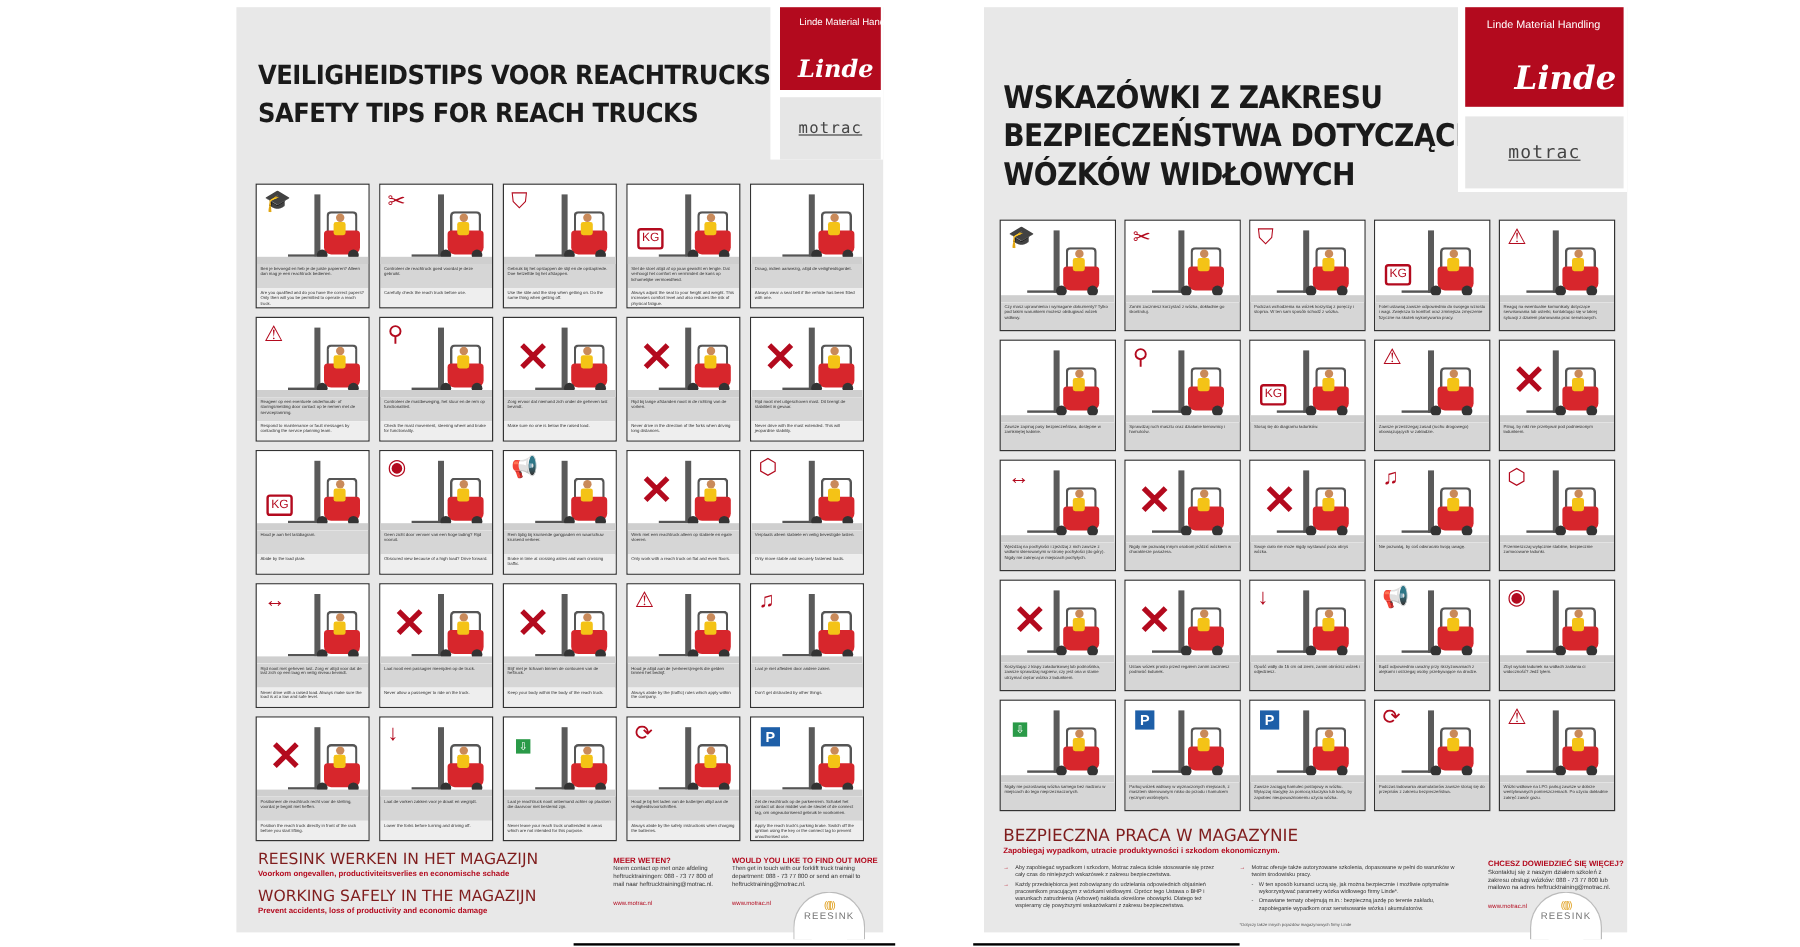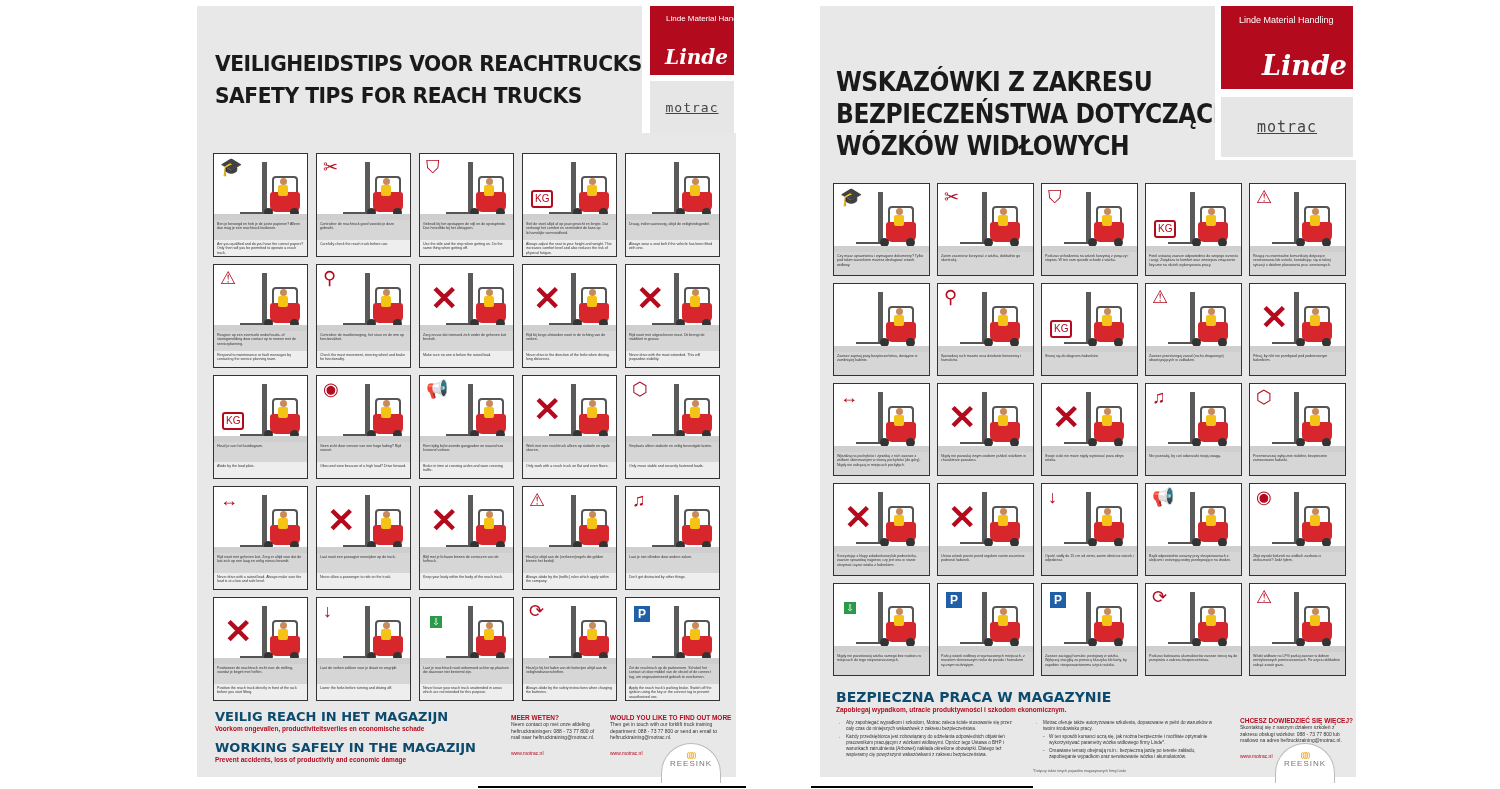--- a/index.html
+++ b/index.html
@@ -40,21 +40,21 @@
   .cab { position: absolute; border: 2px solid #555; border-bottom: none; border-radius: 4px 4px 0 0; }
   .wheel { position: absolute; width: 9px; height: 9px; border-radius: 50%; background: #333; }
   .fork { position: absolute; height: 2px; background: #555; }
   .xmark { position: absolute; font-size: 34px; color: #b30a1e; font-weight: bold; line-height: 1; }
   .redicon { position: absolute; color: #b30a1e; font-size: 18px; line-height: 1; }
   .person { position: absolute; }
   .person .hd { width: 7px; height: 7px; border-radius: 50%; background: #c98a5a; margin: 0 auto; }
   .person .vest { width: 10px; height: 11px; background: #f4c316; border-radius: 2px; margin: 0 auto; }
 
   .foot { position: absolute; }
-  .ft-title { font-family: "DejaVu Sans", sans-serif; font-weight: bold; color: #0c4a6e; white-space: nowrap; }
+  .ft-title { font-family: "DejaVu Sans", sans-serif; font-weight: normal; color: #7f1d1d; white-space: nowrap; }
   .ft-sub { color: #b30a1e; font-weight: bold; white-space: nowrap; }
   .ft-h { color: #b30a1e; font-weight: bold; font-size: 6.5px; white-space: nowrap; }
   .ft-p { font-size: 5px; line-height: 6.5px; color: #333; }
   .ft-url { font-size: 5px; color: #b30a1e; }
   .reesink { position: absolute; width: 60px; height: 40px; border-radius: 30px 30px 0 0; background: #fff; border: 1px solid #bbb; border-bottom: none; text-align: center; font-size: 8px; color: #777; letter-spacing: 1px; padding-top: 6px; }
   .reesink .rk-mark { color: #e0a020; font-size: 8px; letter-spacing: -1px; display: block; }
   .bar { position: absolute; height: 2px; background: #000; }
   .bullets { list-style: none; }
   .bullets li { font-size: 4.6px; line-height: 6px; color: #333; padding-left: 10px; position: relative; margin-bottom: 2px; }
   .bullets li::before { content: "→"; position: absolute; left: 0; color: #b30a1e; }
@@ -523,21 +523,21 @@
           <div class="wheel" style="left:50px;top:54px"></div>
           <div class="wheel" style="left:76px;top:54px"></div>
           <div class="floor"></div>
         </div>
         <div class="cap1">Zet de reachtruck op de parkeerrem. Schakel het contact uit door middel van de sleutel of de connect tag, om ongeautoriseerd gebruik te voorkomen.</div>
         <div class="cap2">Apply the reach truck's parking brake. Switch off the ignition using the key or the connect tag to prevent unauthorised use.</div>
       </div>
     </div>
 
   <div class="foot" style="left:18px; top:703px;">
-    <div class="ft-title" style="font-size:13px;">VEILIG REACH IN HET MAGAZIJN</div>
+    <div class="ft-title" style="font-size:13px;">REESINK WERKEN IN HET MAGAZIJN</div>
     <div class="ft-sub" style="font-size:6.5px; margin-top:1px;">Voorkom ongevallen, productiviteitsverlies en economische schade</div>
     <div class="ft-title" style="font-size:13px; margin-top:8px;">WORKING SAFELY IN THE MAGAZIJN</div>
     <div class="ft-sub" style="font-size:6.5px; margin-top:1px;">Prevent accidents, loss of productivity and economic damage</div>
   </div>
   <div class="foot" style="left:314px; top:708px; width:88px;">
     <div class="ft-h">MEER WETEN?</div>
     <div class="ft-p">Neem contact op met onze afdeling heftrucktrainingen: 088 - 73 77 800 of mail naar heftrucktraining@motrac.nl.</div>
     <div class="ft-url" style="margin-top:9px;">www.motrac.nl</div>
   </div>
   <div class="foot" style="left:413px; top:708px; width:110px;">

